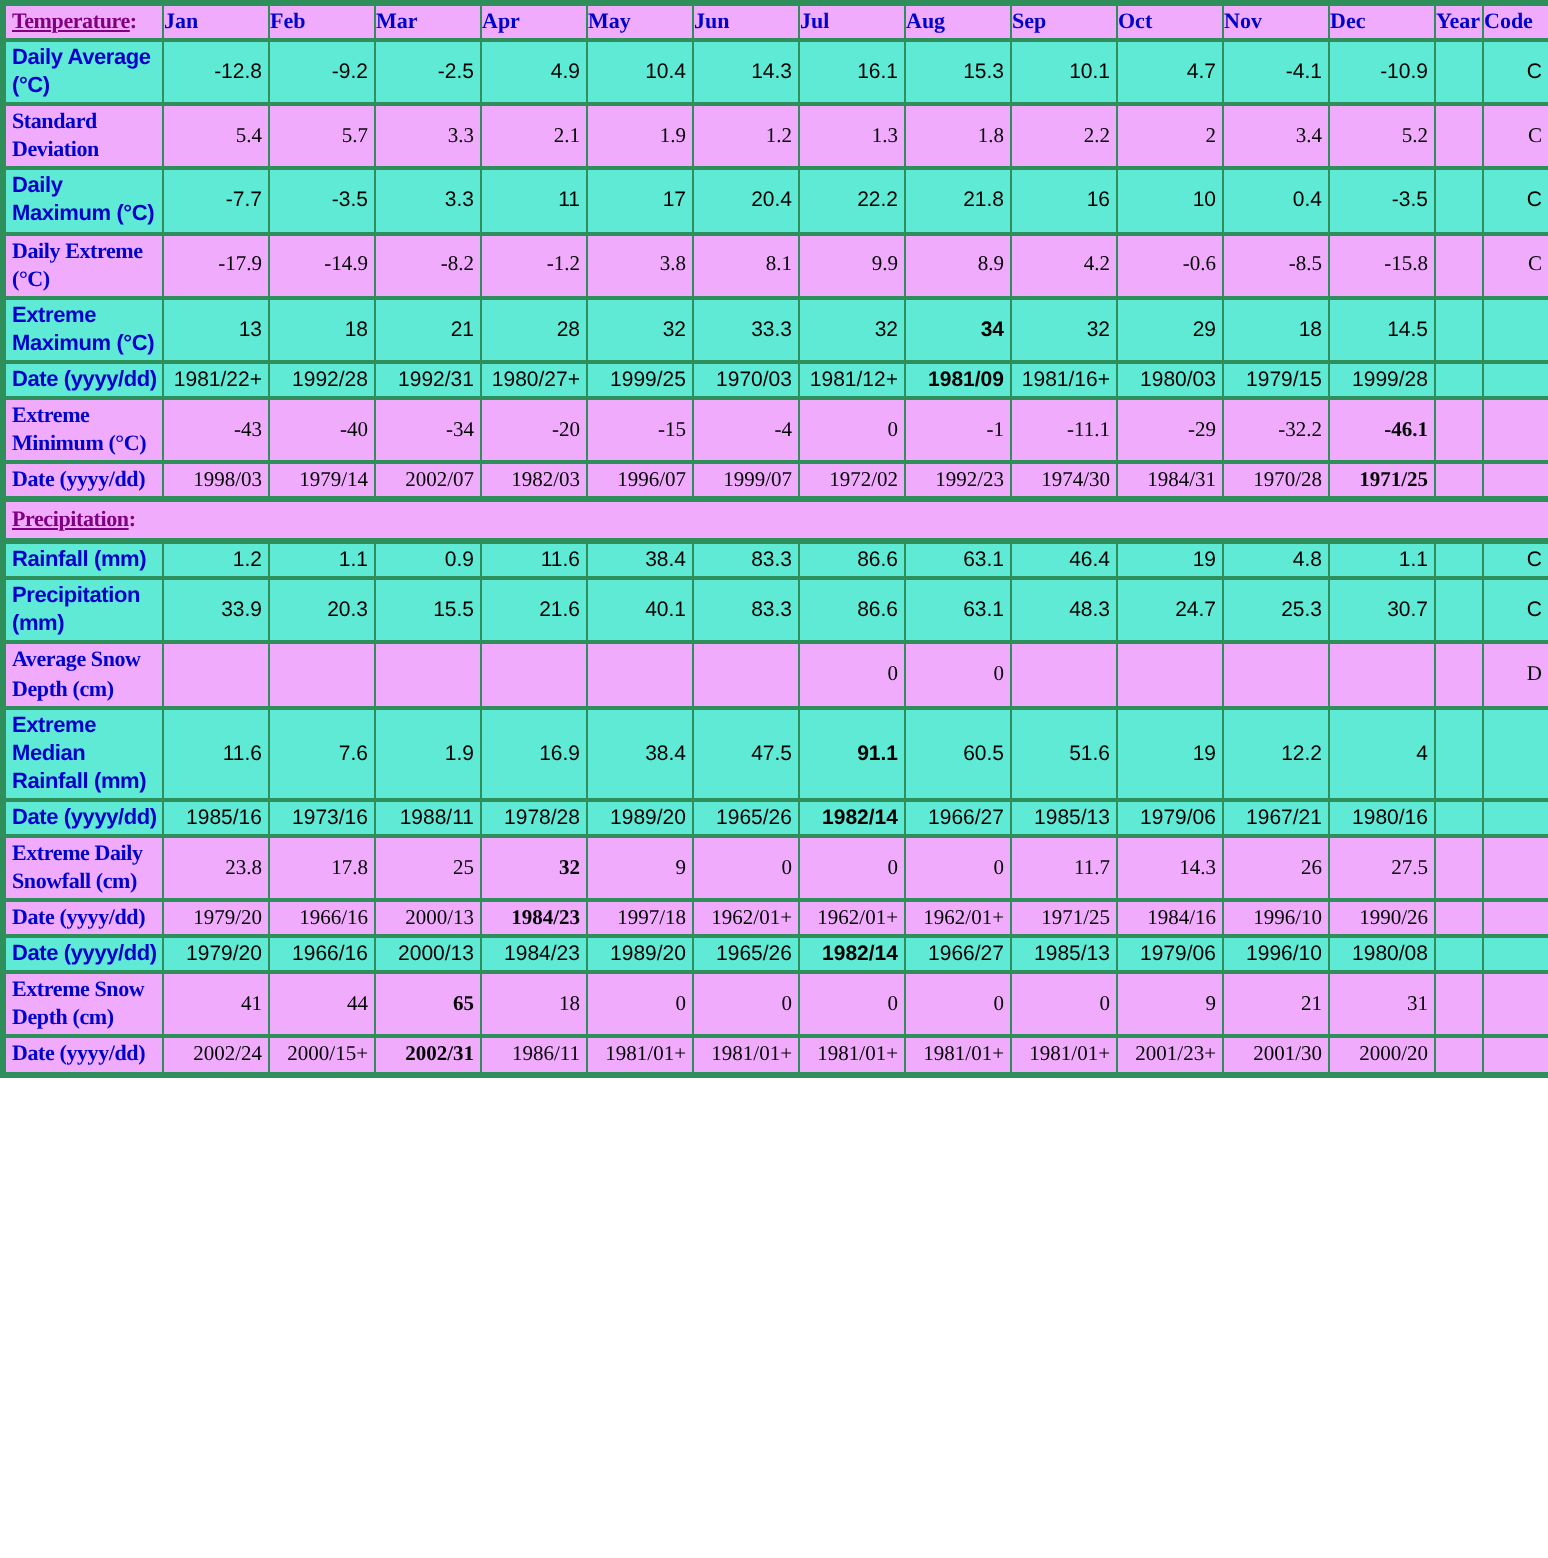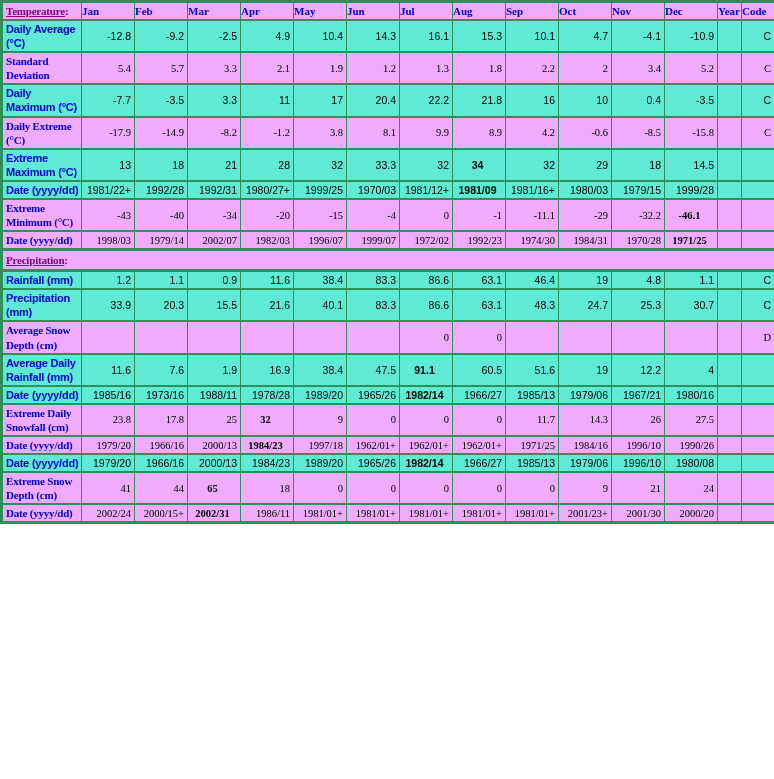--- a/index.html
+++ b/index.html
@@ -34,21 +34,21 @@
     text-align:left;
     font-size:11px;
     padding:2px 0;
   }
   td.data-cell{
     text-align:right;
     color:#000000;
     padding:1px 3px 1px 0;
     white-space:nowrap;
   }
-  td.data-cell.bold{font-weight:bold;text-align:center;}
+  td.data-cell.bold{font-weight:bold;}
   td.code-cell{text-align:right;padding:1px 3px 1px 0;color:#000;}
   td.year-cell{padding:1px 2px;}
   .section-link{
     color:#800080;
     font-weight:bold;
     font-size:11px;
     text-decoration:underline;
     cursor:pointer;
   }
   .section-colon{color:#800080;font-weight:bold;font-size:11px;}
@@ -282,21 +282,21 @@
         <td class="data-cell">0</td>
         <td class="data-cell">0</td>
         <td class="data-cell"></td>
         <td class="data-cell"></td>
         <td class="data-cell"></td>
         <td class="data-cell"></td>
         <td class="year-cell"></td>
         <td class="code-cell">D</td>
       </tr>
       <tr class="row-white">
-        <td class="label-cell">Average Daily Rainfall (mm)</td>
+        <td class="label-cell">Extreme Median Rainfall (mm)</td>
         <td class="data-cell">11.6</td>
         <td class="data-cell">7.6</td>
         <td class="data-cell">1.9</td>
         <td class="data-cell">16.9</td>
         <td class="data-cell">38.4</td>
         <td class="data-cell">47.5</td>
         <td class="data-cell bold">91.1</td>
         <td class="data-cell">60.5</td>
         <td class="data-cell">51.6</td>
         <td class="data-cell">19</td>
@@ -379,21 +379,21 @@
         <td class="data-cell">44</td>
         <td class="data-cell bold">65</td>
         <td class="data-cell">18</td>
         <td class="data-cell">0</td>
         <td class="data-cell">0</td>
         <td class="data-cell">0</td>
         <td class="data-cell">0</td>
         <td class="data-cell">0</td>
         <td class="data-cell">9</td>
         <td class="data-cell">21</td>
-        <td class="data-cell">24</td>
+        <td class="data-cell">31</td>
         <td class="year-cell"></td>
         <td class="code-cell"></td>
       </tr>
       <tr class="row-green">
         <td class="label-cell">Date (yyyy/dd)</td>
         <td class="data-cell">2002/24</td>
         <td class="data-cell">2000/15+</td>
         <td class="data-cell bold">2002/31</td>
         <td class="data-cell">1986/11</td>
         <td class="data-cell">1981/01+</td>

